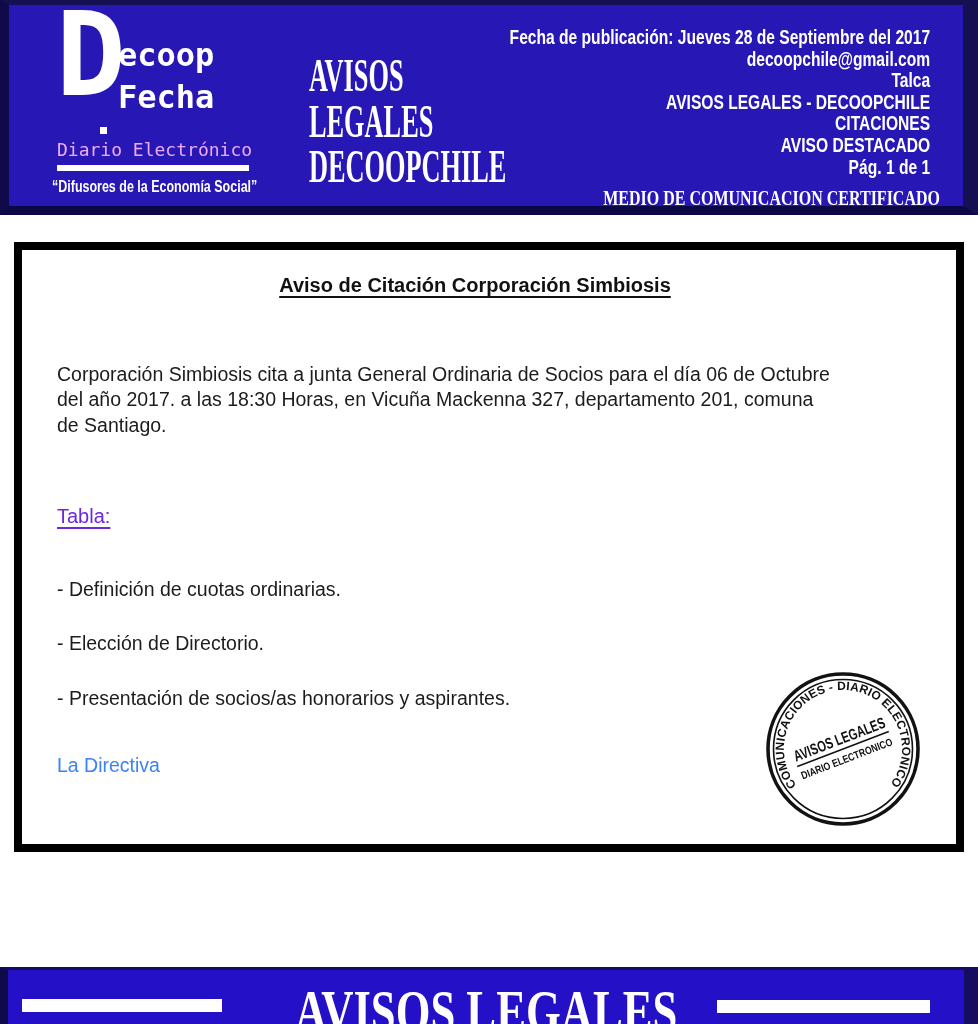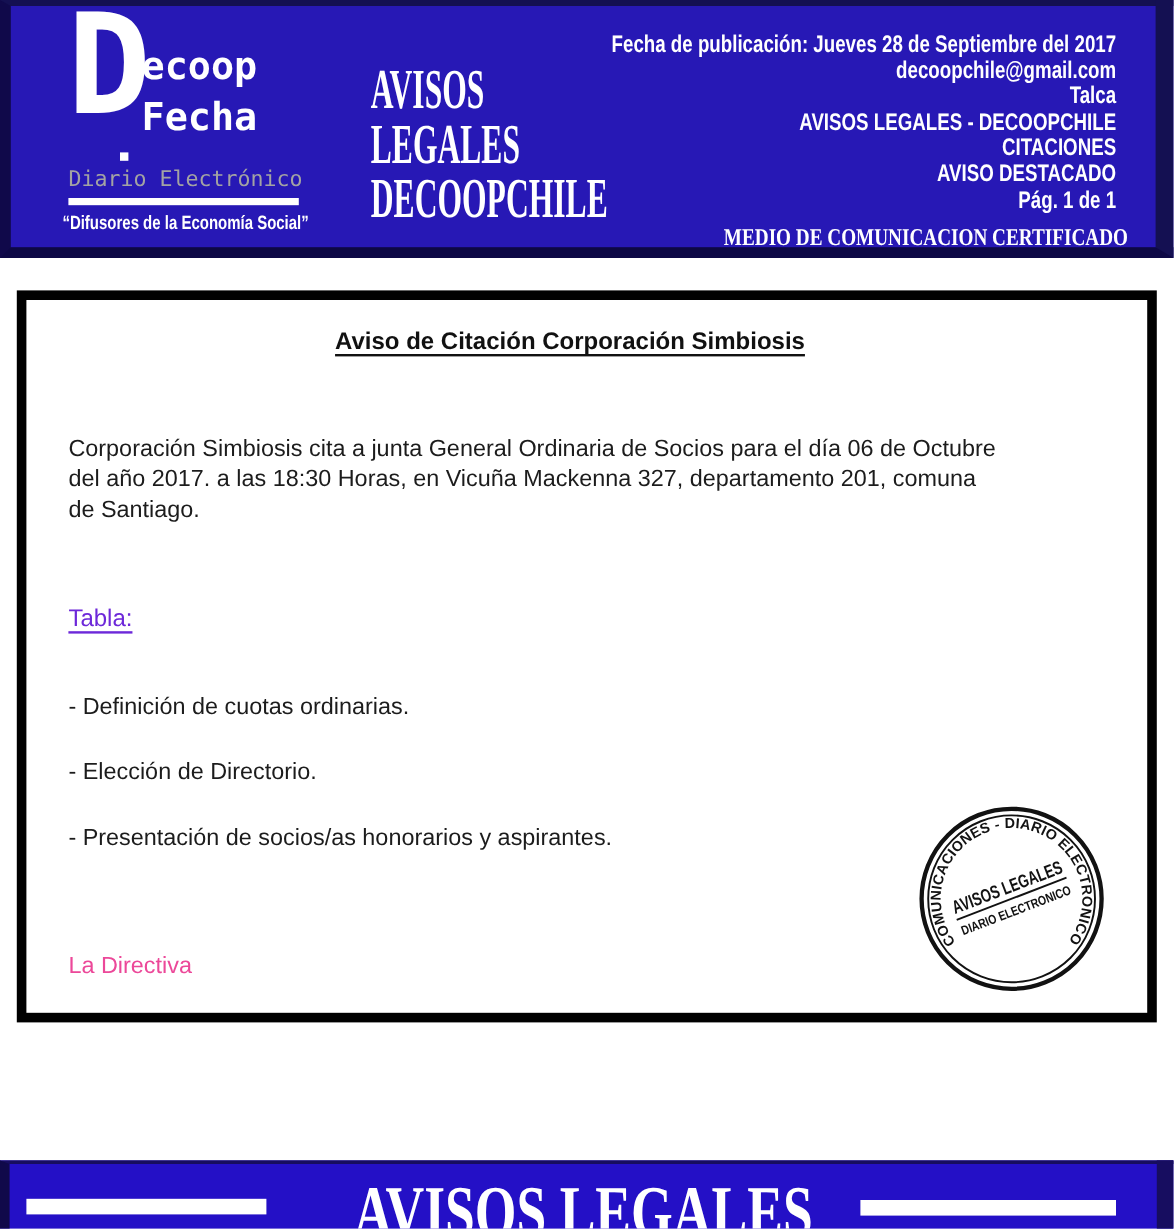--- a/index.html
+++ b/index.html
@@ -25,21 +25,21 @@
   }
   .logo-dot { position:absolute; left:52px; top:122px; width:7px; height:7px; background:#fff; }
   .logo-words {
     position:absolute; left:70px; top:29px;
     font-family:"DejaVu Sans Mono", monospace; font-weight:bold;
     font-size:32px; line-height:42px; color:#fff;
   }
   .logo-subtitle {
     position:absolute; left:9px; top:134px;
     font-family:"DejaVu Sans Mono", monospace;
-    font-size:18px; line-height:22px; color:#a3a3a3; white-space:nowrap;
+    font-size:18px; line-height:22px; color:#f0abfc; white-space:nowrap;
   }
   .logo-rule { position:absolute; left:9px; top:160px; width:192px; height:6px; background:#fff; }
   .logo-tagline {
     position:absolute; left:4px; top:172px;
     font-weight:bold; font-size:16px; line-height:20px; color:#fff;
     white-space:nowrap; transform:scale(0.78,1); transform-origin:left top;
   }
 
   .masthead {
     position:absolute; left:300px; top:48px;
@@ -78,21 +78,21 @@
     font-size:19.5px; line-height:25.4px; }
   .doc-body div { white-space:nowrap; }
   .doc-agenda-heading {
     position:absolute; left:35px; top:255px; color:#6d28d9;
     font-size:20px; font-weight:normal;
     text-decoration:underline; text-decoration-thickness:2px; text-underline-offset:4px;
   }
   .doc-agenda { position:absolute; left:35px; top:298px; color:#1c1c1c;
     font-size:19.5px; line-height:25.4px; }
   .doc-agenda div { white-space:nowrap;margin-top:29px; }
-  .doc-signature { position:absolute; left:35px; top:504px; color:#ec4899; font-size:19.5px;margin-top:40px; }
+  .doc-signature { position:absolute; left:35px; top:504px; color:#3b82f6; font-size:19.5px; }
 
   .stamp { position:absolute; left:736px; top:414px; width:170px; height:170px; }
   .stamp text { fill:#121212; font-family:"Liberation Sans", sans-serif; font-weight:bold; }
 
   
   .footer-band {
     position:absolute; left:0; top:967px; width:978px; height:57px;
     background:#2410c6; overflow:hidden;
     border-top:3px solid #170d60;
     border-left:8px solid #10094a;

